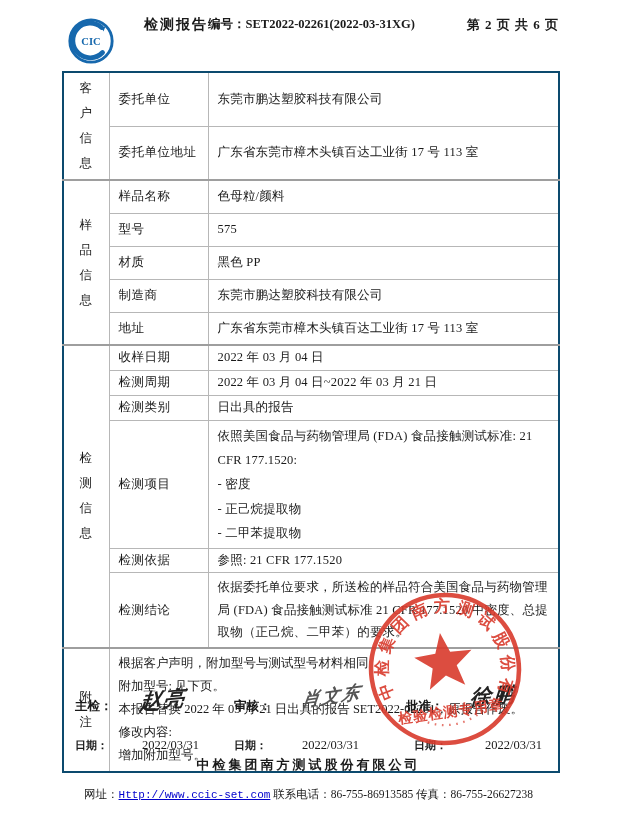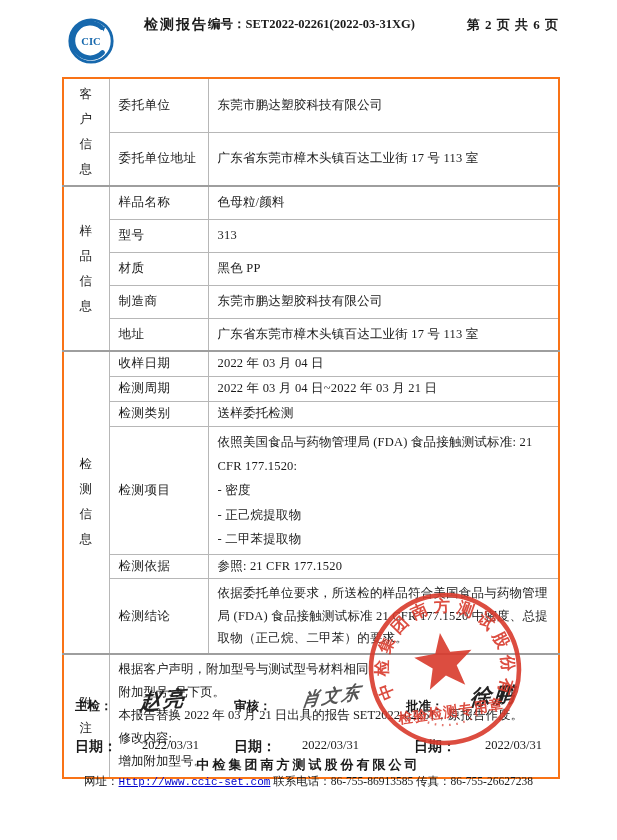--- a/index.html
+++ b/index.html
@@ -10,52 +10,52 @@
     font-family:"Liberation Serif","DejaVu Serif",serif; color:#1a1a1a;
   }
   
   .header { position:absolute; top:16px; left:62px; right:58px; height:52px;
             display:flex; align-items:flex-start; }
   .logo { width:58px; height:50px; flex:0 0 auto; }
   .report-title { font-weight:bold; font-size:14px; margin-left:24px; letter-spacing:2px; }
   .report-no { font-weight:bold; font-size:12.5px; }
   .page-info { font-weight:bold; font-size:13px; margin-left:auto; letter-spacing:1px; }
   
-  table.report { position:absolute; top:77px; left:62px; width:496px;
+  table.report { position:absolute; top:71px; left:62px; width:496px;
                  border-collapse:collapse; table-layout:fixed;
-                 border:2px solid #f97316; }
+                 border:2px solid #0c4a6e; }
   table.report td { border:1px solid #b7b7b7; font-size:12.5px; vertical-align:middle;
                     padding:3px 9px; }
   td.group { text-align:center; white-space:pre-line; line-height:2.0; padding:3px 2px;
              letter-spacing:1px; }
   td.lbl { letter-spacing:0.5px; }
   td.val { letter-spacing:0.2px; }
   tr.sec-top td { border-top:2px solid #9e9e9e; }
   .h32 { height:32px;margin-left:29px; } .h33 { height:33px; } .h25 { height:25px; } .h22 { height:22px; }
   td.multiline { white-space:pre-line; line-height:1.95; padding-top:6px; padding-bottom:6px; }
   td.conclusion { line-height:1.8; padding-top:5px; padding-bottom:5px; }
   td.notes-cell { white-space:pre-line; line-height:1.85; vertical-align:top;
                   padding-top:6px; padding-bottom:8px; }
   
   .sign-area { position:absolute; top:676px; left:62px; width:496px; height:100px; }
   .sig-label { position:absolute; font-weight:bold; font-size:12.5px; }
   .sig { position:absolute; font-size:21px; font-weight:bold; font-style:italic;
          color:#222; transform:rotate(-5deg) skewX(-10deg); letter-spacing:2px;
          white-space:nowrap; }
   .sig.small { font-size:18px; color:#555; transform:rotate(-8deg) skewX(-16deg); }
-  .date-row-label { position:absolute; top:62px; font-weight:bold; font-size:14px; }
+  .date-row-label { position:absolute; top:62px; font-weight:bold; font-size:11px; }
   .date-val { position:absolute; top:62px; font-size:12.5px; }
   
   .stamp { position:absolute; left:364px; top:588px; width:162px; height:162px;
            opacity:0.9; transform:rotate(-8deg); pointer-events:none; }
   
   .footer { position:absolute; top:756px; left:0; width:617px; text-align:center; }
   .footer .company { font-weight:bold; font-size:13px; letter-spacing:3px; }
   .footer .addr { font-size:11.5px; margin-top:5px; letter-spacing:0.5px; }
-  .footer .web { font-size:11.5px; margin-top:0; }
+  .footer .web { font-size:11.5px; margin-top:13px; }
   .footer a.site { color:#0000cc; text-decoration:underline;
                    font-family:"Liberation Mono","DejaVu Sans Mono",monospace; font-size:11px; }
 </style>
 </head>
 <body>
 
 <div class="page">
 
   <div class="header">
     <svg class="logo" viewBox="0 0 60 52">
@@ -89,21 +89,21 @@
       </tr>
 
       <tr class="sec-top">
         <td class="group" rowspan="5">样品
 信息</td>
         <td class="lbl h33">样品名称</td>
         <td class="val">色母粒/颜料</td>
       </tr>
       <tr>
         <td class="lbl h33">型号</td>
-        <td class="val">313</td>
+        <td class="val">575</td>
       </tr>
       <tr>
         <td class="lbl h33">材质</td>
         <td class="val">黑色 PP</td>
       </tr>
       <tr>
         <td class="lbl h33">制造商</td>
         <td class="val">东莞市鹏达塑胶科技有限公司</td>
       </tr>
       <tr>
@@ -116,21 +116,21 @@
 信息</td>
         <td class="lbl h25">收样日期</td>
         <td class="val">2022 年 03 月 04 日</td>
       </tr>
       <tr>
         <td class="lbl h25">检测周期</td>
         <td class="val">2022 年 03 月 04 日~2022 年 03 月 21 日</td>
       </tr>
       <tr>
         <td class="lbl h25">检测类别</td>
-        <td class="val">送样委托检测</td>
+        <td class="val">日出具的报告</td>
       </tr>
       <tr>
         <td class="lbl">检测项目</td>
         <td class="val multiline">依照美国食品与药物管理局 (FDA) 食品接触测试标准: 21 CFR 177.1520:
 - 密度
 - 正己烷提取物
 - 二甲苯提取物</td>
       </tr>
       <tr>
         <td class="lbl h22">检测依据</td>

